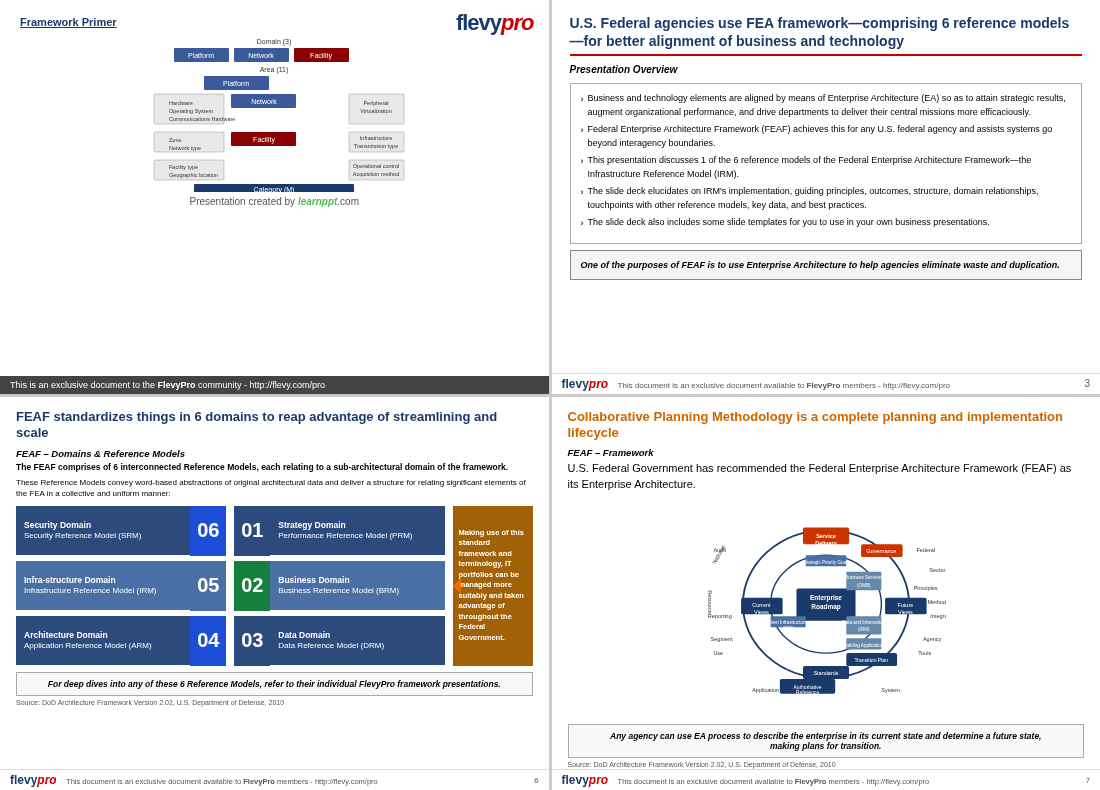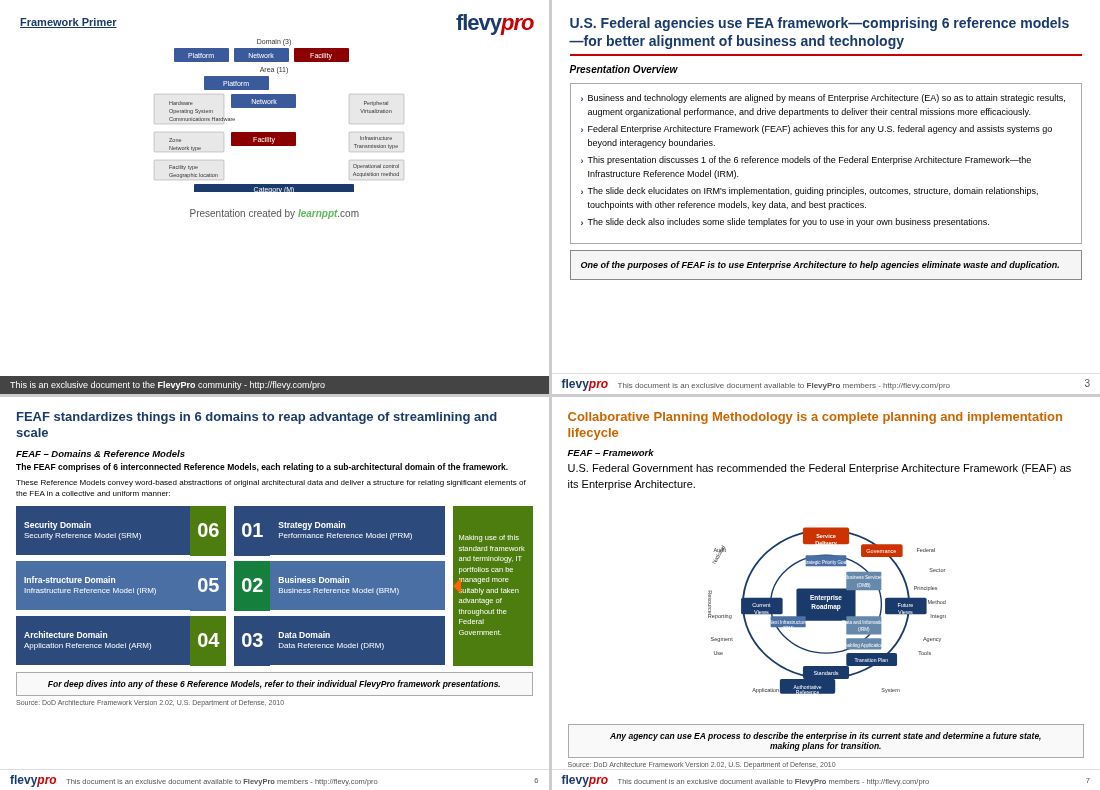--- a/index.html
+++ b/index.html
@@ -59,21 +59,21 @@
       width: 320px;
     }
     #slide1 .diagram-area svg {
       width: 100%;
       height: auto;
     }
     #slide1 .created-by {
       text-align: center;
       font-size: 10px;
       color: #555;
-      margin-top: 12px;
+      margin-top: 0;
     }
     #slide1 .created-by .learnppt { color: #5cb85c; font-style: italic; font-weight: bold; }
     #slide1 .slide-footer {
       background: #444;
       color: white;
       font-size: 9px;
       padding: 4px 10px;
       text-align: left;
     }
     #slide1 .slide-footer .bold { font-weight: bold; }
@@ -177,43 +177,44 @@
     #slide3 .domain-box {
       background: #2c4a7c;
       color: white;
       padding: 14px 8px;
       font-size: 8px;
       line-height: 1.3;
       flex: 1;
     }
     #slide3 .domain-box .domain-title { font-weight: bold; font-size: 8.5px; }
     #slide3 .domain-num {
-      background: #4d7c0f;
+      background: #1d4ed8;
       color: white;
       font-size: 20px;
       font-weight: bold;
       width: 36px;
       height: 50px;
       display: flex;
       align-items: center;
       justify-content: center;
       flex-shrink: 0;
     }
     #slide3 .domain-num.lighter { background: #4a6fa5; }
     #slide3 .side-callout {
       width: 80px;
-      background: #4d7c0f;
+      background: #a16207;
       color: white;
       padding: 6px;
       font-size: 7.5px;
       line-height: 1.4;
       display: flex;
       align-items: center;
       position: relative;
       flex-shrink: 0;
+      font-weight: bold;
     }
     #slide3 .side-callout::before {
       content: '';
       position: absolute;
       left: -8px;
       top: 50%;
       transform: translateY(-50%);
       border: 8px solid transparent;
       border-right-color: #ff6600;
     }

